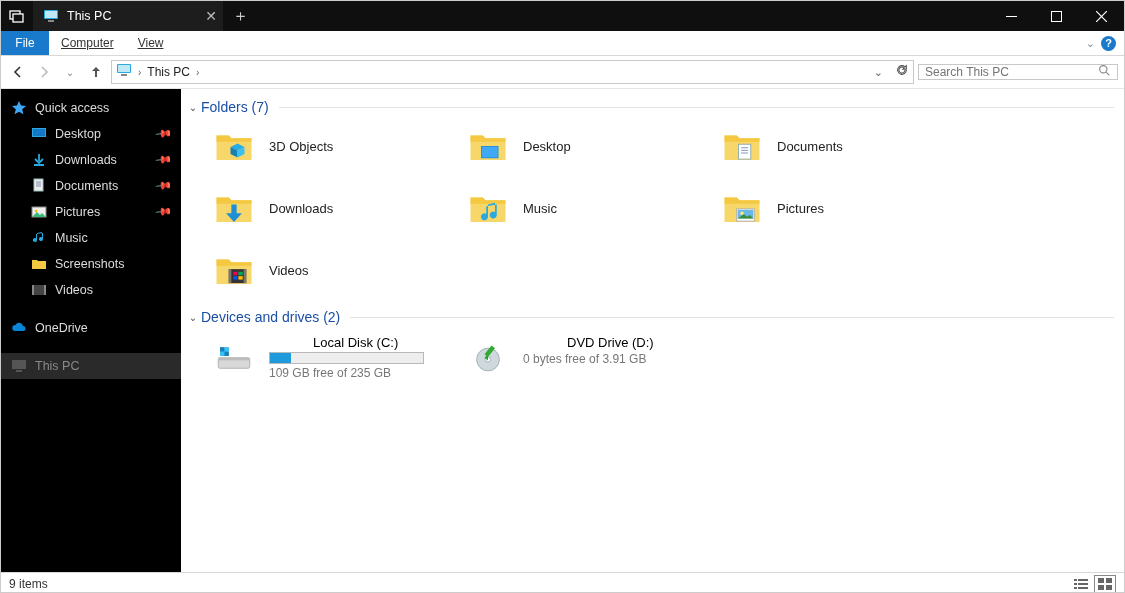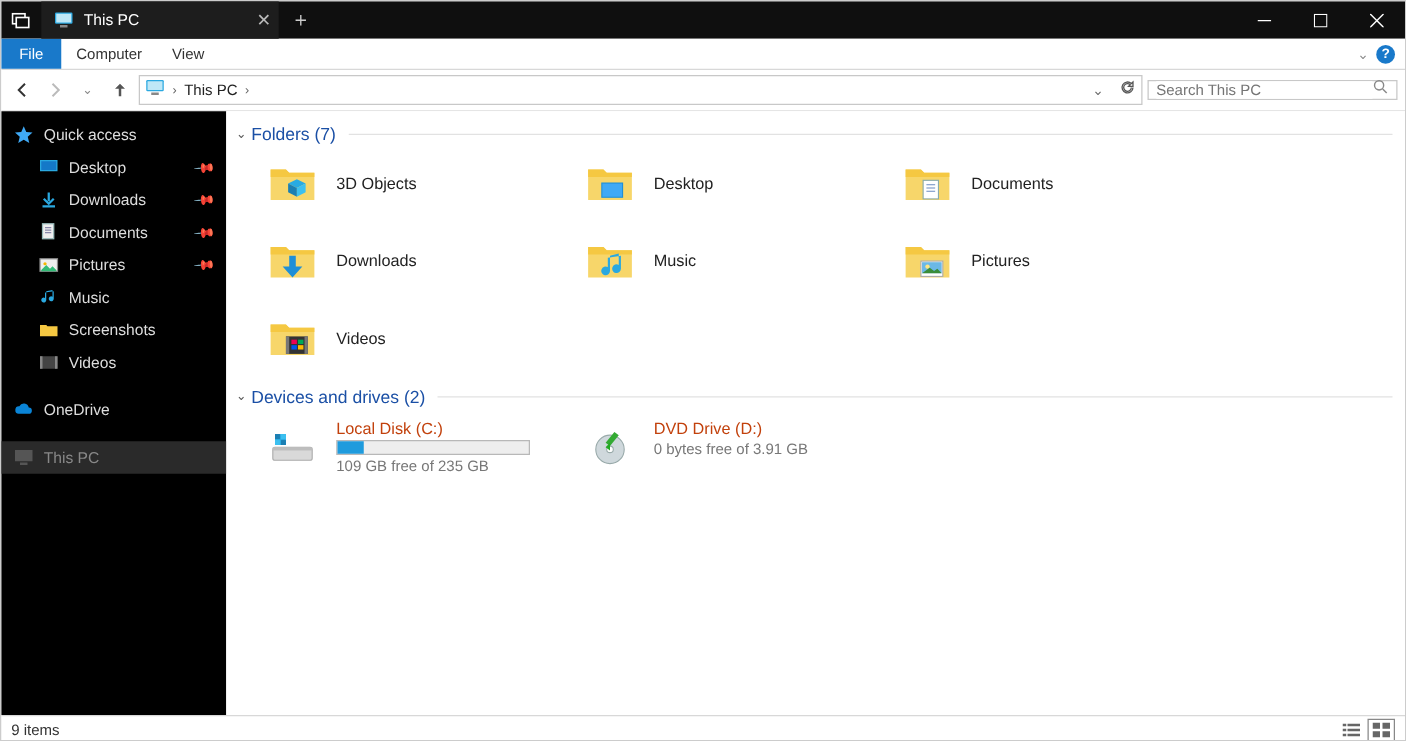--- a/index.html
+++ b/index.html
@@ -9,21 +9,21 @@
   .titlebar .tb-iconbox { width:32px; display:flex; align-items:center; justify-content:center; }
   .titlebar .tab { display:flex; align-items:center; background:#1d1d1d; padding:0 10px; min-width:190px; position:relative;}
   .titlebar .tab .tab-icon { width:16px; height:16px; margin-right:8px; }
   .titlebar .tab .tab-close { position:absolute; right:6px; top:50%; transform:translateY(-50%); color:#bbb; font-size:14px; }
   .titlebar .newtab { width:35px; display:flex; align-items:center; justify-content:center; color:#ccc; font-size:16px;}
   .titlebar .spacer { flex:1; }
   .titlebar .winbtn { width:45px; display:flex; align-items:center; justify-content:center; color:#fff; }
   
   .ribbon { height:25px; background:#fff; border-bottom:1px solid #d8d8d8; display:flex; align-items:stretch; font-size:12px; }
   .ribbon .file { background:#1979ca; color:#fff; width:48px; display:flex; align-items:center; justify-content:center; }
-  .ribbon .ritem { padding:0 12px; display:flex; align-items:center; color:#333; }
+  .ribbon .ritem { padding:0 12px; display:flex; align-items:center; color:#333;text-decoration:underline; }
   .ribbon .rspacer { flex:1; }
   .ribbon .rright { display:flex; align-items:center; padding-right:8px; gap:6px; }
   
   .navrow { height:33px; background:#fff; display:flex; align-items:center; padding:4px 6px; gap:4px; border-bottom:1px solid #e5e5e5;}
   .navrow .navicon { width:22px; height:22px; display:flex; align-items:center; justify-content:center; color:#555; }
   .navrow .navicon.disabled { color:#bbb; }
   .addressbar { flex:1; border:1px solid #c8c8c8; height:24px; display:flex; align-items:center; padding:0 4px; gap:6px; }
   .addressbar .crumb { font-size:12px; color:#222; }
   .addressbar .chev { color:#666; font-size:10px; }
   .addressbar .abspacer { flex:1; }
@@ -43,21 +43,21 @@
   .group-header { display:flex; align-items:center; color:#1a4fa5; font-size:14px; padding:2px 0 6px 0;}
   .group-header .gchev { width:16px; text-align:center; color:#555; font-size:10px;}
   .group-header .gline { flex:1; height:1px; background:#e2e2e2; margin-left:10px;}
   .tiles { display:flex; flex-wrap:wrap; gap:0 4px; }
   .tile { width:250px; display:flex; align-items:center; padding:4px 2px 16px 28px; }
   .tile .ticon { width:42px; height:42px; margin-right:14px; position:relative; }
   .tile .tlabel { font-size:13px; color:#222; }
   .drive-tile { width:250px; display:flex; padding:4px 2px 16px 28px; }
   .drive-tile .ticon { width:42px; height:42px; margin-right:14px; }
   .drive-tile .dinfo { display:flex; flex-direction:column; gap:2px; }
-  .drive-tile .dname { font-size:13px; color:#c2410c; }
+  .drive-tile .dname { font-size:13px; color:#000000;margin-left:44px; }
   .drive-tile .dsub { font-size:12px; color:#777; }
   .drive-tile .bar { width:155px; height:12px; border:1px solid #b8b8b8; background:#eee; position:relative; }
   .drive-tile .bar .fill { position:absolute; left:0; top:0; bottom:0; background:#1f9bdd; }
   
   .statusbar { height:22px; border-top:1px solid #d8d8d8; display:flex; align-items:center; font-size:12px; color:#333; padding:0 8px; }
   .statusbar .sspacer { flex:1; }
   .statusbar .viewbtn { width:22px; height:18px; border:1px solid transparent; margin-left:2px; display:flex; align-items:center; justify-content:center; }
   .statusbar .viewbtn.active { border:1px solid #888; }
   
   .foldersvg { width:42px; height:42px; }

